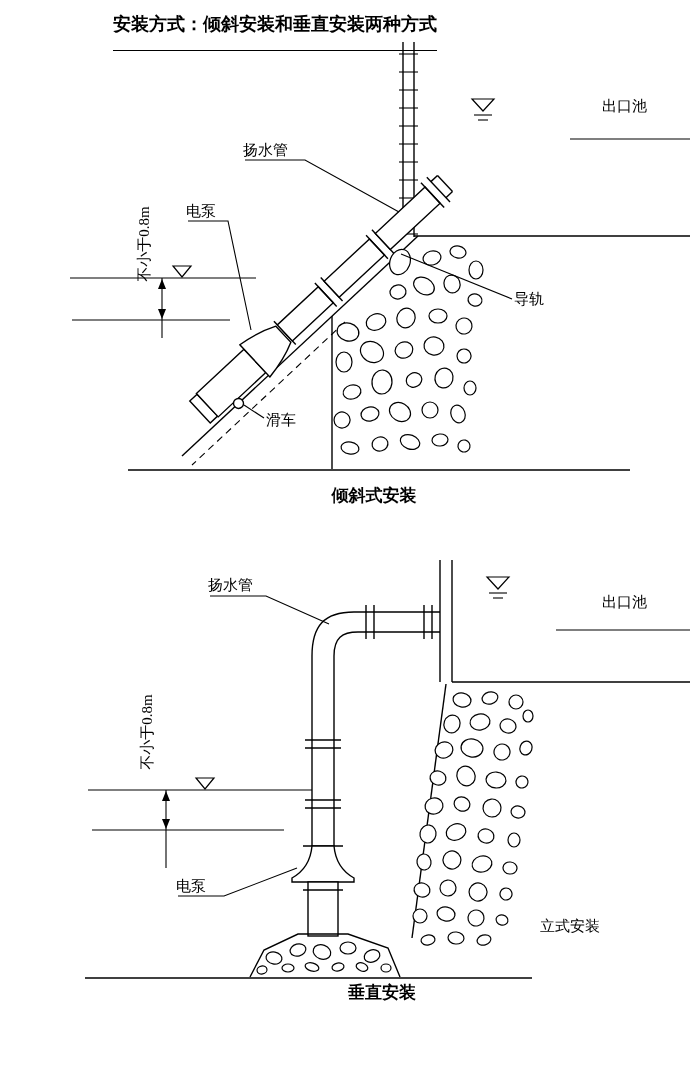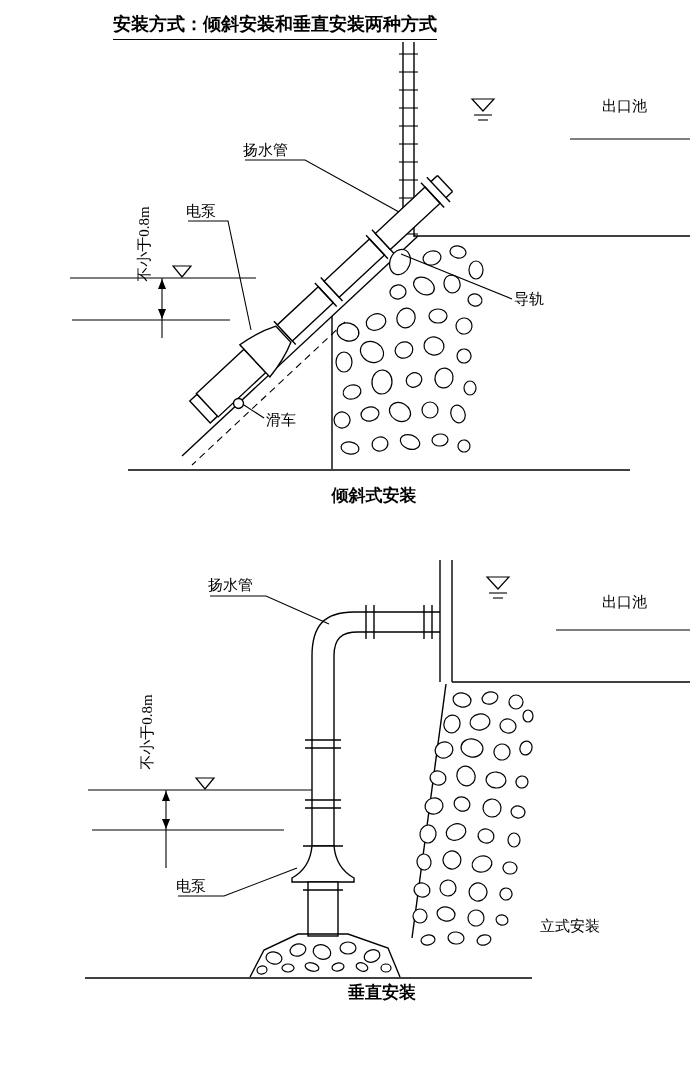--- a/index.html
+++ b/index.html
@@ -1,19 +1,19 @@
 <!DOCTYPE html>
 <html><head>
 <meta charset="utf-8">
 <style>
   html,body{margin:0;padding:0;background:#fff;}
   .page{position:relative;width:690px;height:1080px;background:#fff;overflow:hidden;
         font-family:"Liberation Serif", serif;}
   .title{position:absolute;left:113px;top:12px;font-size:18px;font-weight:bold;
-         color:#000;border-bottom:1.5px solid #000;padding-bottom:3px;white-space:nowrap;}
+         color:#000;border-bottom:1.5px solid #000;padding-bottom:14px;white-space:nowrap;}
   svg{position:absolute;left:0;top:0;}
   svg text{font-family:"Liberation Serif", serif;font-size:15px;fill:#000;}
   svg text.cap{font-size:17px;font-weight:bold;}
   .ln{stroke:#000;stroke-width:1.4;fill:none;}
   .thin{stroke-width:1.1;}
   .dash{stroke-dasharray:7 5;}
   .part{fill:#fff;stroke:#000;stroke-width:1.4;}
   .stone{fill:#fff;stroke:#000;stroke-width:1.2;}
   .arr{fill:#000;stroke:none;}
   .tri{fill:none;stroke:#000;stroke-width:1.2;}

